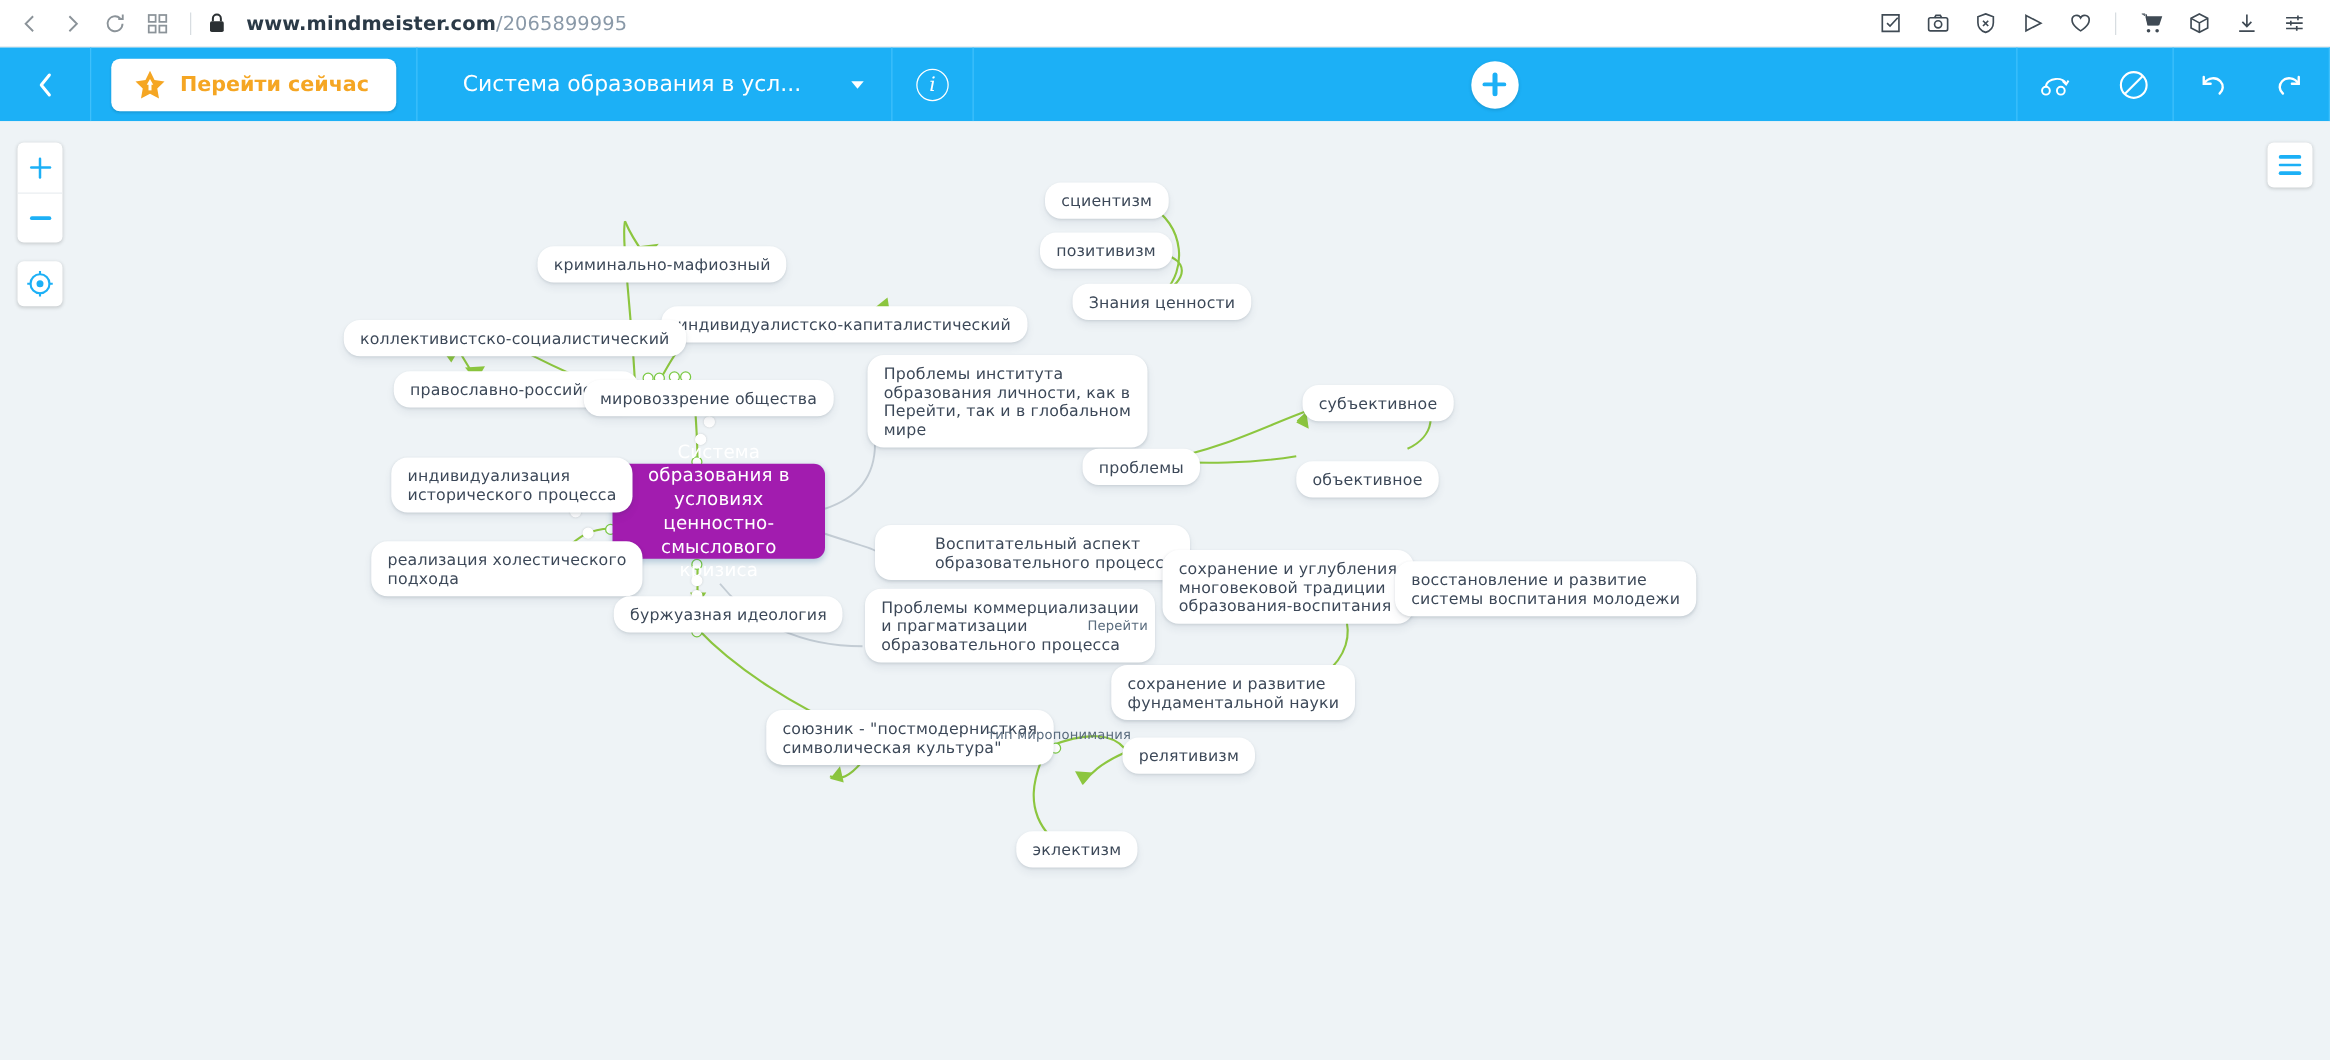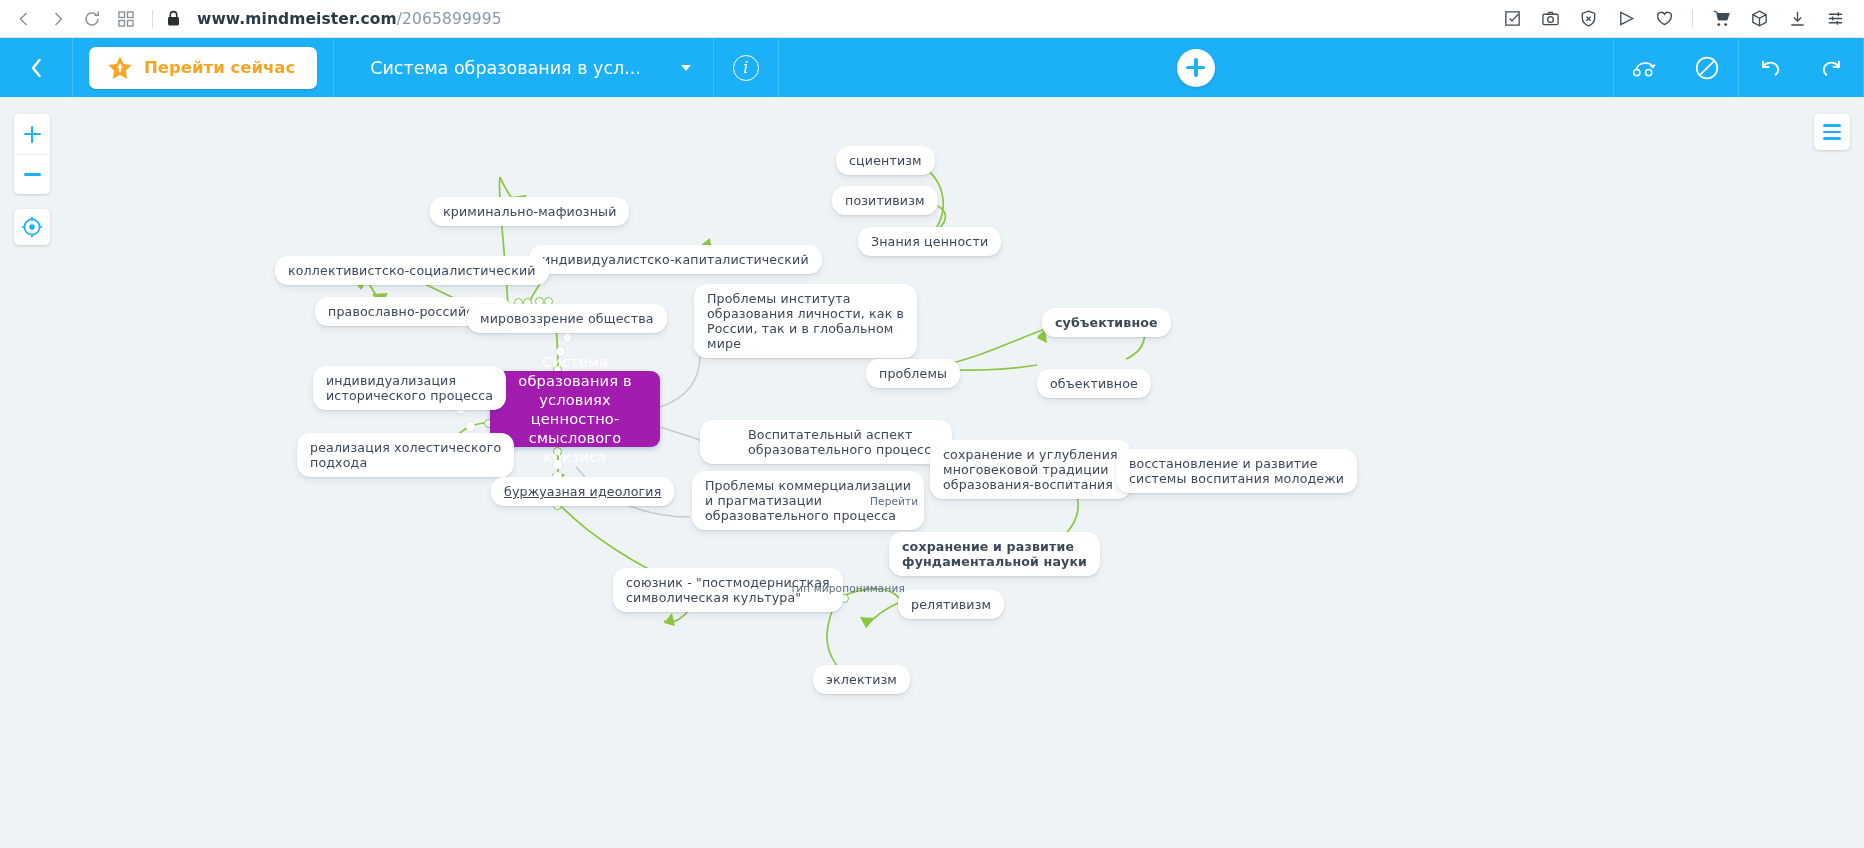--- a/index.html
+++ b/index.html
@@ -450,41 +450,41 @@
       <div class="node" style="left: 836px; top: 49px; min-width: 70px; min-height: 24px;">сциентизм</div>
       <div class="node" style="left: 832px; top: 89px; min-width: 76px; min-height: 24px;">позитивизм</div>
       <div class="node" style="left: 858px; top: 130px; min-width: 104px; min-height: 24px;">Знания ценности</div>
       <div class="node" style="left: 430px; top: 100px; min-width: 143px; min-height: 24px;">криминально-мафиозный</div>
       <div class="node" style="left: 529px; top: 148px; min-width: 192px; min-height: 24px;">индивидуалистско-капиталистический</div>
       <div class="node" style="left: 275px; top: 159px; min-width: 187px; min-height: 24px;">коллективистско-социалистический</div>
       <div class="node" style="left: 315px; top: 200px; min-width: 138px; min-height: 24px;">православно-российский</div>
       <div class="node" style="left: 467px; top: 207px; min-width: 142px; min-height: 24px;">мировоззрение общества</div>
       <div class="node" style="left: 694px; top: 187px; min-width: 156px; min-height: 58px;">Проблемы института
 образования личности, как в
-России, так и в глобальном
+Перейти, так и в глобальном
 мире</div>
-      <div class="node" style="left: 1042px; top: 211px; min-width: 92px; min-height: 24px; font-weight: bold;">субъективное</div>
+      <div class="node" style="left: 1042px; top: 211px; min-width: 92px; min-height: 24px;">субъективное</div>
       <div class="node" style="left: 1037px; top: 252px; min-width: 86px; min-height: 24px; margin-top: 20px;">объективное</div>
       <div class="node" style="left: 866px; top: 262px; min-width: 67px; min-height: 24px;">проблемы</div>
       <div class="node" style="left: 313px; top: 269px; min-width: 148px; min-height: 40px;">индивидуализация
 исторического процесса</div>
       <div class="node" style="left: 297px; top: 336px; min-width: 150px; min-height: 40px;">реализация холестического
 подхода</div>
       <div class="node" style="left: 700px; top: 323px; min-width: 155px; min-height: 40px; padding-left: 48px;">Воспитательный аспект
 образовательного процесса</div>
       <div class="node" style="left: 930px; top: 343px; min-width: 142px; min-height: 52px;">сохранение и углубления
 многовековой традиции
 образования-воспитания</div>
       <div class="node" style="left: 1116px; top: 352px; min-width: 172px; min-height: 40px;">восстановление и развитие
 системы воспитания молодежи</div>
-      <div class="node" style="left: 491px; top: 380px; min-width: 124px; min-height: 24px; text-decoration: underline;">буржуазная идеология</div>
+      <div class="node" style="left: 491px; top: 380px; min-width: 124px; min-height: 24px;">буржуазная идеология</div>
       <div class="node" style="left: 692px; top: 374px; min-width: 166px; min-height: 52px;">Проблемы коммерциализации
 и прагматизации
 образовательного процесса</div>
-      <div class="node" style="left: 889px; top: 435px; min-width: 138px; min-height: 40px; font-weight: bold;">сохранение и развитие
+      <div class="node" style="left: 889px; top: 435px; min-width: 138px; min-height: 40px;">сохранение и развитие
 фундаментальной науки</div>
       <div class="node" style="left: 613px; top: 471px; min-width: 156px; min-height: 40px;">союзник - "постмодернисткая
 символическая культура"</div>
       <div class="node" style="left: 898px; top: 493px; min-width: 76px; min-height: 24px;">релятивизм</div>
       <div class="node" style="left: 813px; top: 568px; min-width: 72px; min-height: 24px;">эклектизм</div>
       <div class="node plain" style="left: 866px; top: 395px;">Перейти</div>
       <div class="node plain" style="left: 786px; top: 482px;">тип миропонимания</div>
     </div>
 </div>
 

